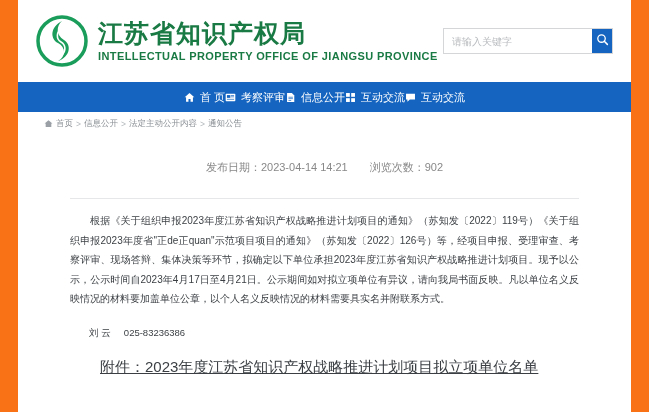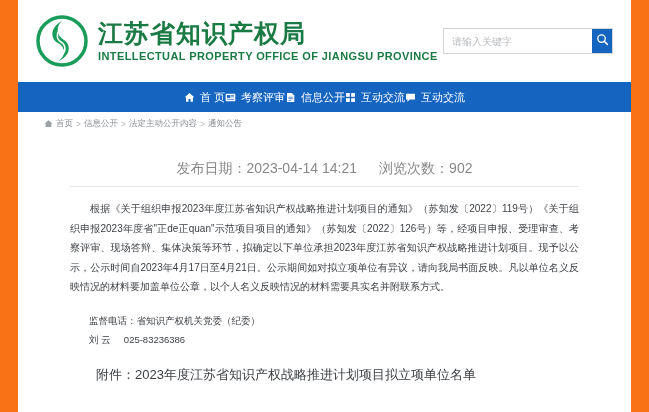--- a/index.html
+++ b/index.html
@@ -118,23 +118,23 @@
     color: #222;
     letter-spacing: .3px;
     margin: 14px 0 0 0;
     font-family: "Liberation Sans", sans-serif;
   }
   .meta {
     margin-top: 14px;
     display: flex;
     justify-content: center;
     gap: 22px;
-    font-size: 14px;
+    font-size: 11px;
     color: #888;
-    padding-bottom: 8px;
+    padding-bottom: 23px;
     border-bottom: 1px solid #e6e7e9;
   }
   .body-text {
     margin-top: 12px;
     font-size: 10px;
     line-height: 1.95;
     color: #3b3f43;
     text-align: justify;
     font-family: "Liberation Sans", sans-serif;
   }
@@ -142,23 +142,24 @@
   .contact-block {
     margin-top: 14px;
     font-size: 9.5px;
     line-height: 2.1;
     color: #3b3f43;
   }
   .contact-block .ln { text-indent: 2em; }
   .contact-block .ln2 { text-indent: 2em; letter-spacing: 0; }
   .attach {
     margin-top: 16px;
-    font-size: 13px;
+    font-size: 15px;
     color: #3b3f43;
     text-indent: 2em;
+    text-decoration: underline;
   }
 </style>
 </head>
 <body>
 
 <div class="page">
   <div class="sheet">
 
     <div class="header">
       <div class="logo-wrap">
@@ -265,21 +266,20 @@
         <span>
           <span>浏览次数：</span><span>902</span>
         </span>
       </div>
 
       <div class="body-text">
         <p>根据《关于组织申报2023年度江苏省知识产权战略推进计划项目的通知》（苏知发〔2022〕119号）《关于组织申报2023年度省"正de正quan"示范项目项目的通知》（苏知发〔2022〕126号）等，经项目申报、受理审查、考察评审、现场答辩、集体决策等环节，拟确定以下单位承担2023年度江苏省知识产权战略推进计划项目。现予以公示，公示时间自2023年4月17日至4月21日。公示期间如对拟立项单位有异议，请向我局书面反映。凡以单位名义反映情况的材料要加盖单位公章，以个人名义反映情况的材料需要具实名并附联系方式。</p>
       </div>
 
       <div class="contact-block">
-        <div class="ln">监督电话：省知识产权机关党委（纪委）</div>
         <div class="ln2">
           <span>刘    云</span>
           &nbsp;&nbsp;&nbsp;
           <span>025-83236386</span>
         </div>
       </div>
 
       <div class="attach">附件：2023年度江苏省知识产权战略推进计划项目拟立项单位名单</div>
     </div>
 

